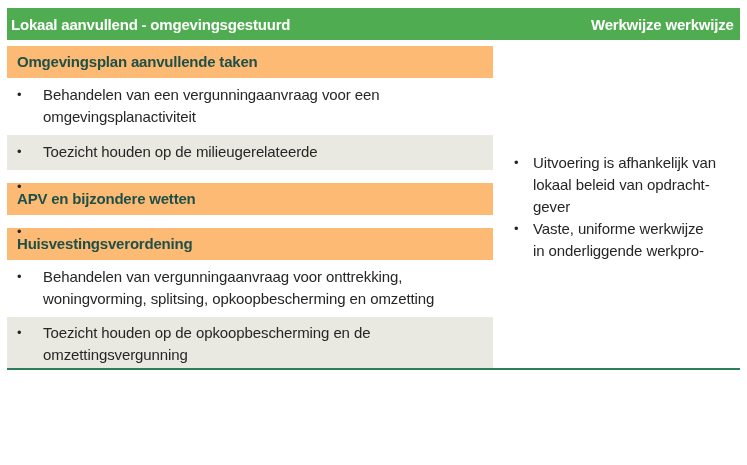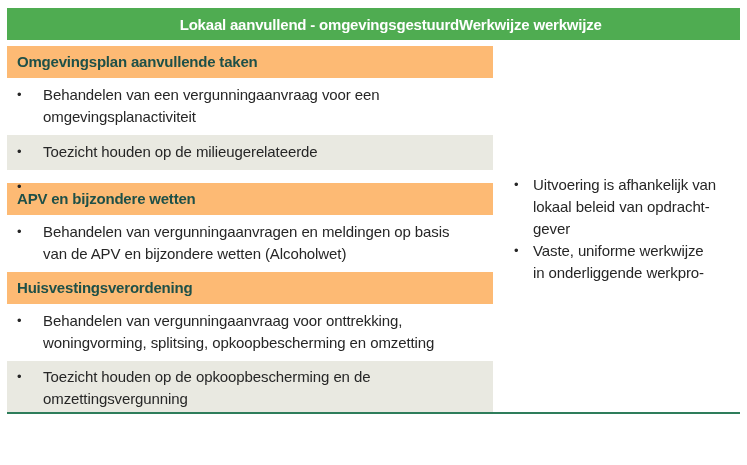--- a/index.html
+++ b/index.html
@@ -26,23 +26,22 @@
     align-items: center;
     height: 32px;
     background: #4FAC51;
     color: #ffffff;
     font-weight: bold;
     font-size: 15px;
     letter-spacing: -0.2px;
   }
   .header-left {
     box-sizing: border-box;
-    width: 452px;
+    width: 584px;
     padding-left: 4px;
-    text-align: right;
   }
   .header-right {
     flex: 1;
   }
   
   .columns {
     display: flex;
     margin-top: 6px;
   }
   .col-left {
@@ -137,24 +136,20 @@
       </div>
 
       <div class="row">
         <span class="bullet">•</span>
       </div>
 
       <div class="section-header">APV en bijzondere wetten</div>
 
       <div class="row">
         <span class="bullet">•</span>
-        <div class="item-text">
-          <div class="text-line">Behandelen van vergunningaanvragen en meldingen op basis</div>
-          <div class="text-line">van de APV en bijzondere wetten (Alcoholwet)</div>
-        </div>
       </div>
 
       <div class="section-header">Huisvestingsverordening</div>
 
       <div class="row">
         <span class="bullet">•</span>
         <div class="item-text">
           <div class="text-line">Behandelen van vergunningaanvraag voor onttrekking,</div>
           <div class="text-line">woningvorming, splitsing, opkoopbescherming en omzetting</div>
         </div>

